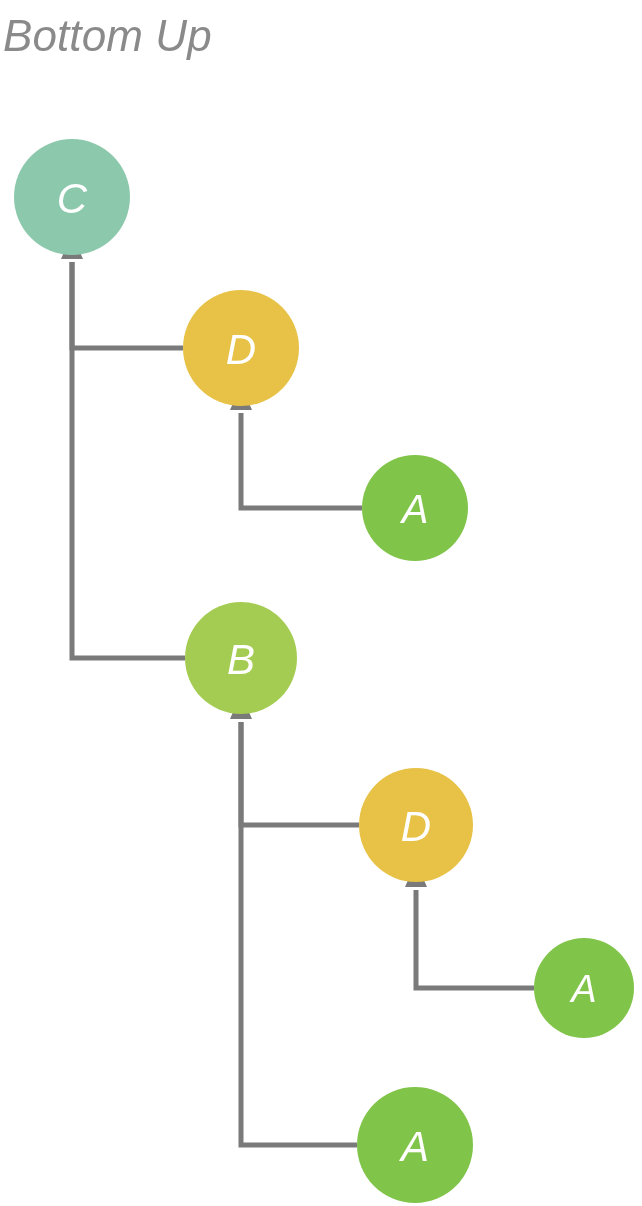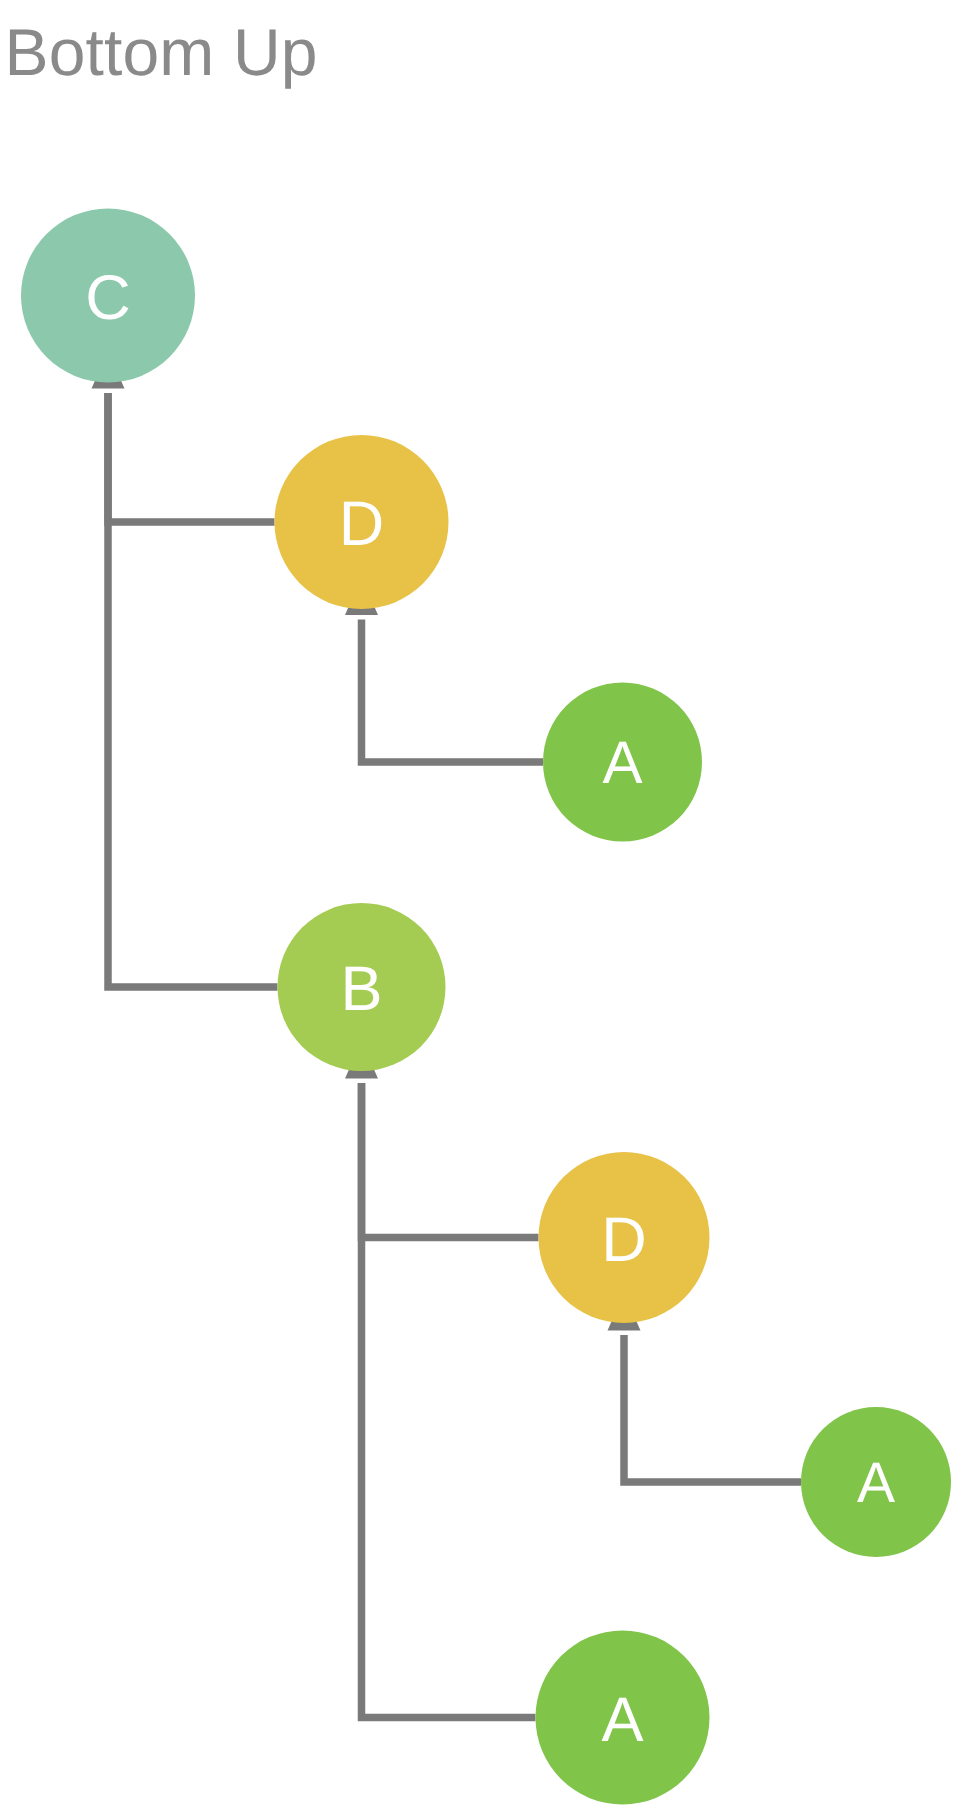--- a/index.html
+++ b/index.html
@@ -13,20 +13,21 @@
     height: 1206px;
     font-family: "Liberation Sans", sans-serif;
     overflow: hidden;
     position: relative;
   }
   #canvas {
     position: relative;
     width: 510px;
     height: 1206px;
     background: #ffffff;
+    font-style: italic;
   }
   .title {
     position: absolute;
     left: 3px;
     top: 14px;
     font-size: 44px;
     font-weight: 400;
     color: #8a8a8a;
     letter-spacing: 0.1px;
     line-height: 1;

